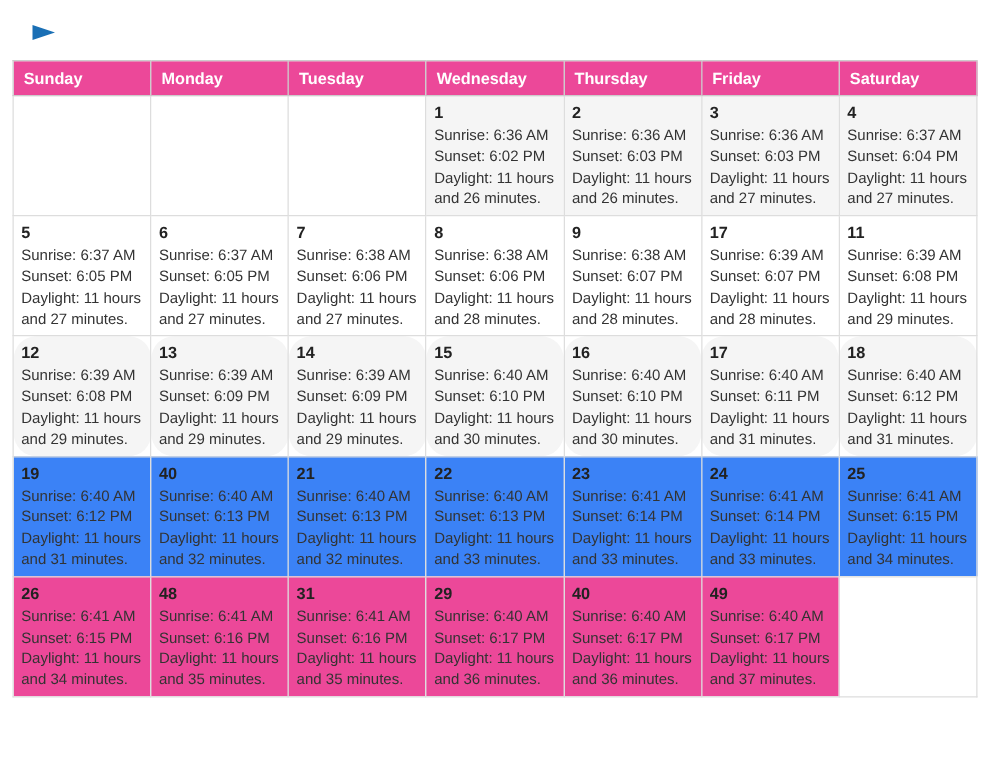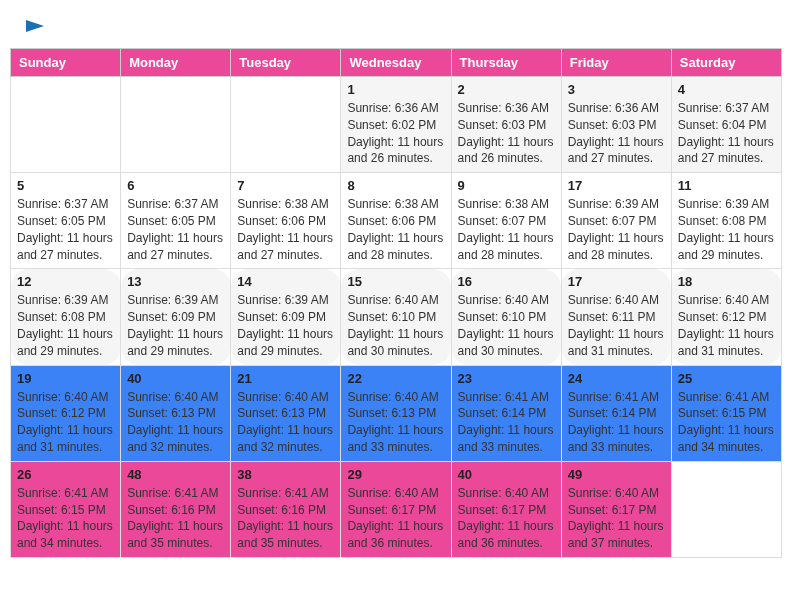--- a/index.html
+++ b/index.html
@@ -294,21 +294,21 @@
 Sunset: 6:15 PM
 Daylight: 11 hours and 34 minutes.</div>
         </td>
         <td>
           <span class="day-number">48</span>
           <div class="day-info" style="white-space: pre-line;">Sunrise: 6:41 AM
 Sunset: 6:16 PM
 Daylight: 11 hours and 35 minutes.</div>
         </td>
         <td>
-          <span class="day-number">38</span>
+          <span class="day-number">31</span>
           <div class="day-info" style="white-space: pre-line;">Sunrise: 6:41 AM
 Sunset: 6:16 PM
 Daylight: 11 hours and 35 minutes.</div>
         </td>
         <td>
           <span class="day-number">29</span>
           <div class="day-info" style="white-space: pre-line;">Sunrise: 6:40 AM
 Sunset: 6:17 PM
 Daylight: 11 hours and 36 minutes.</div>
         </td>

